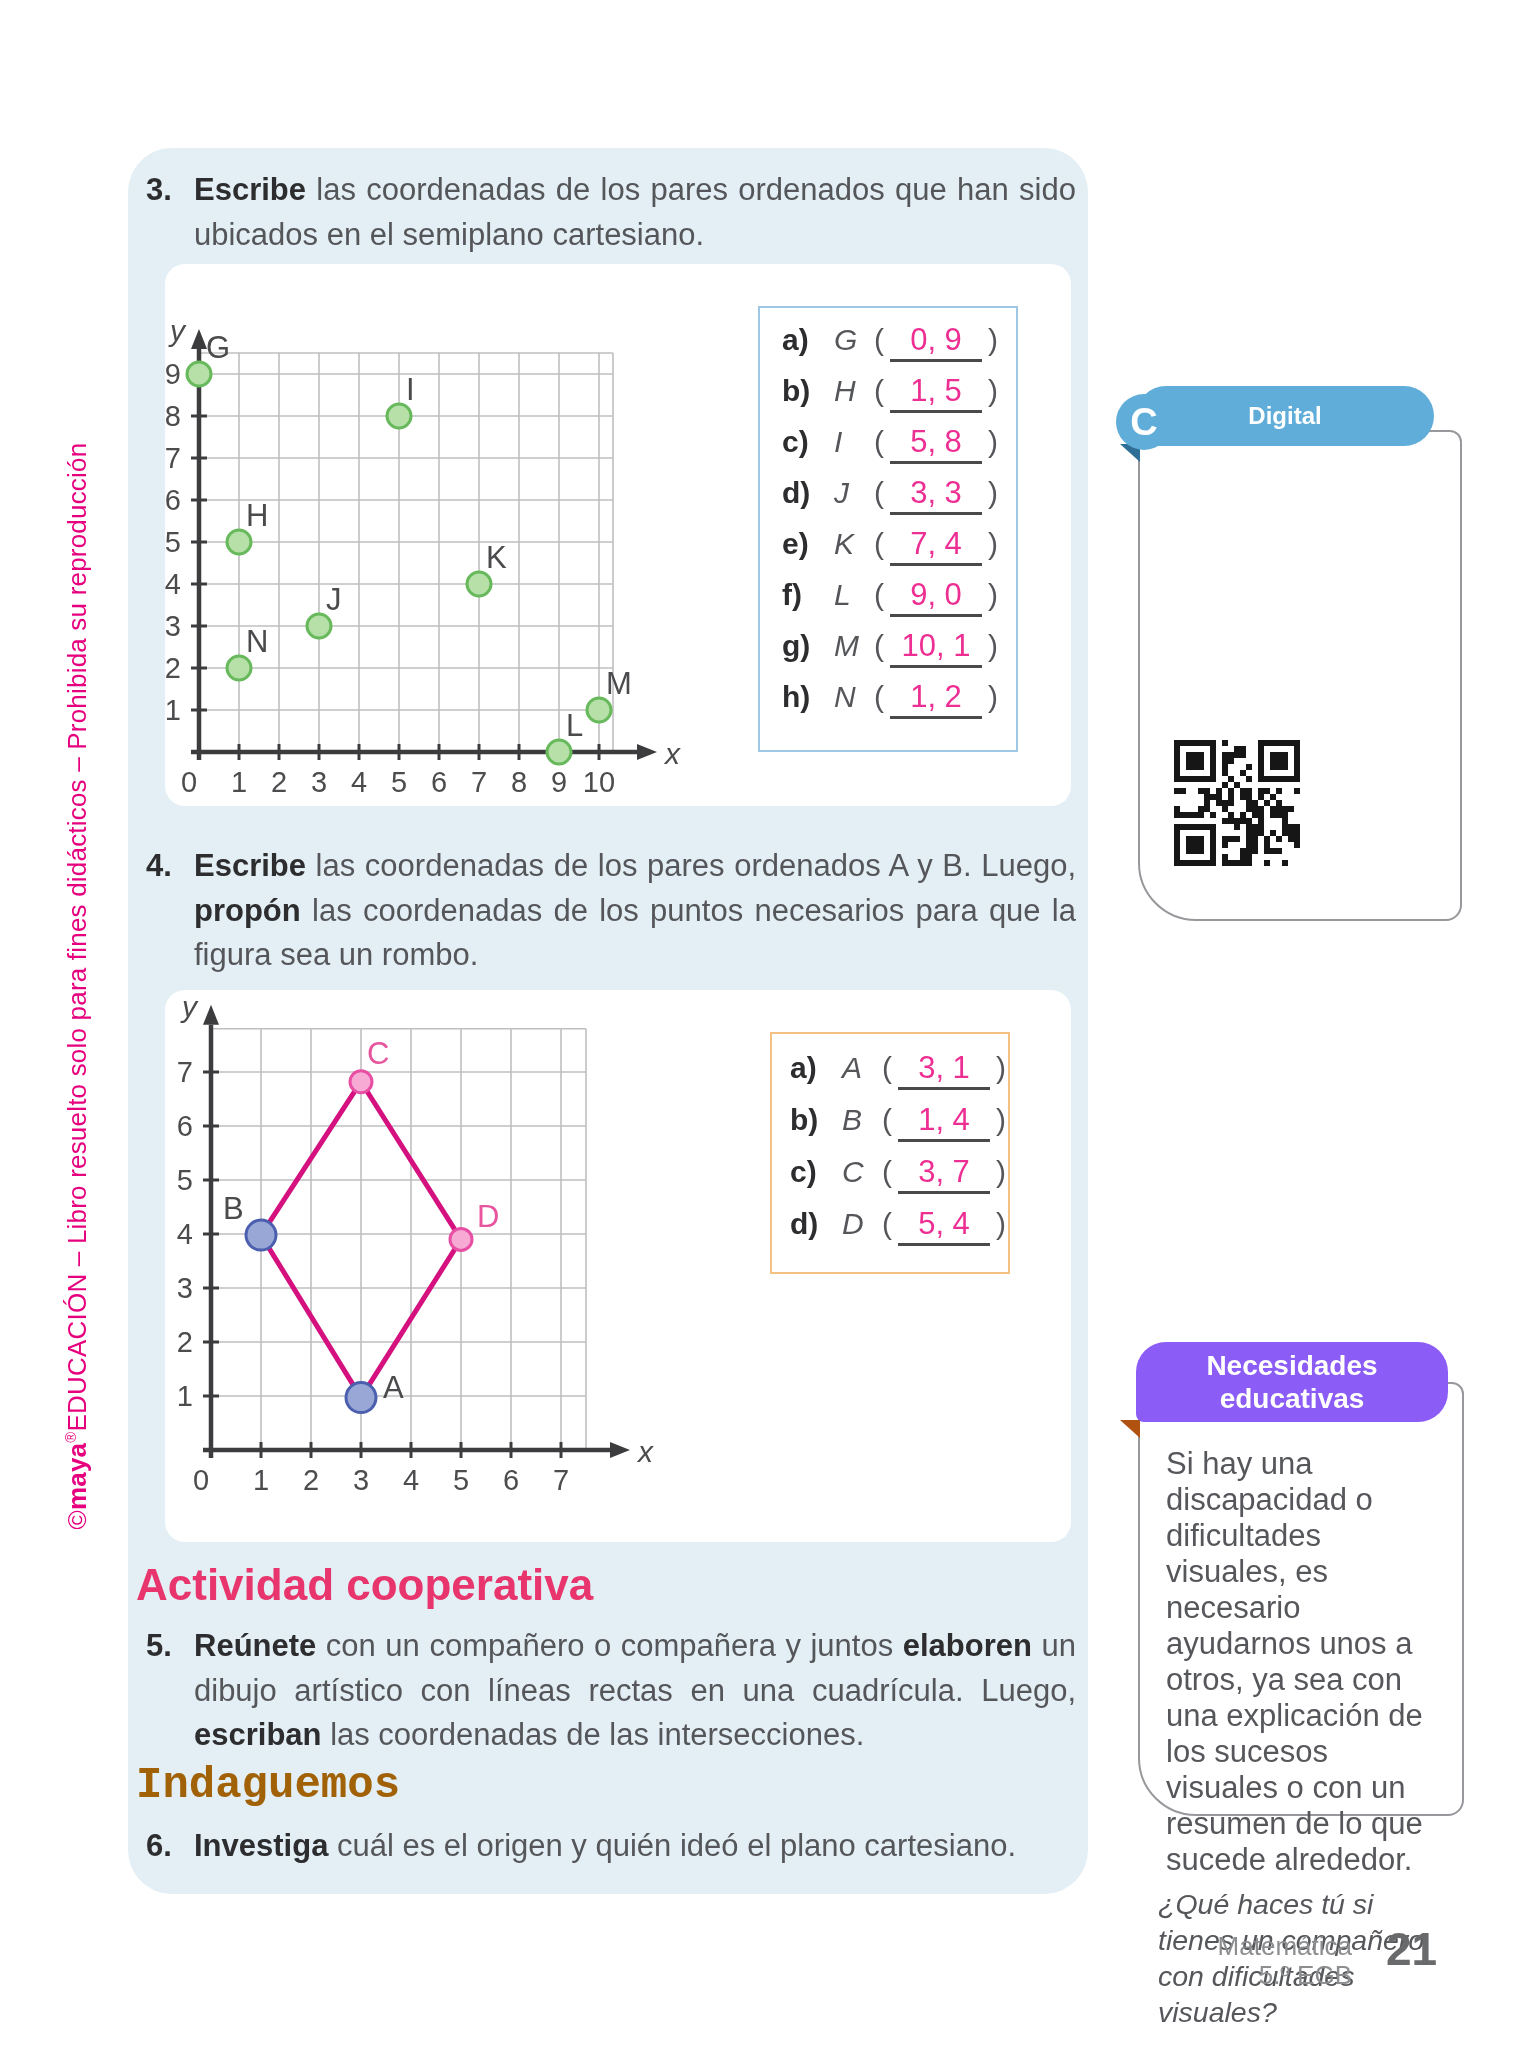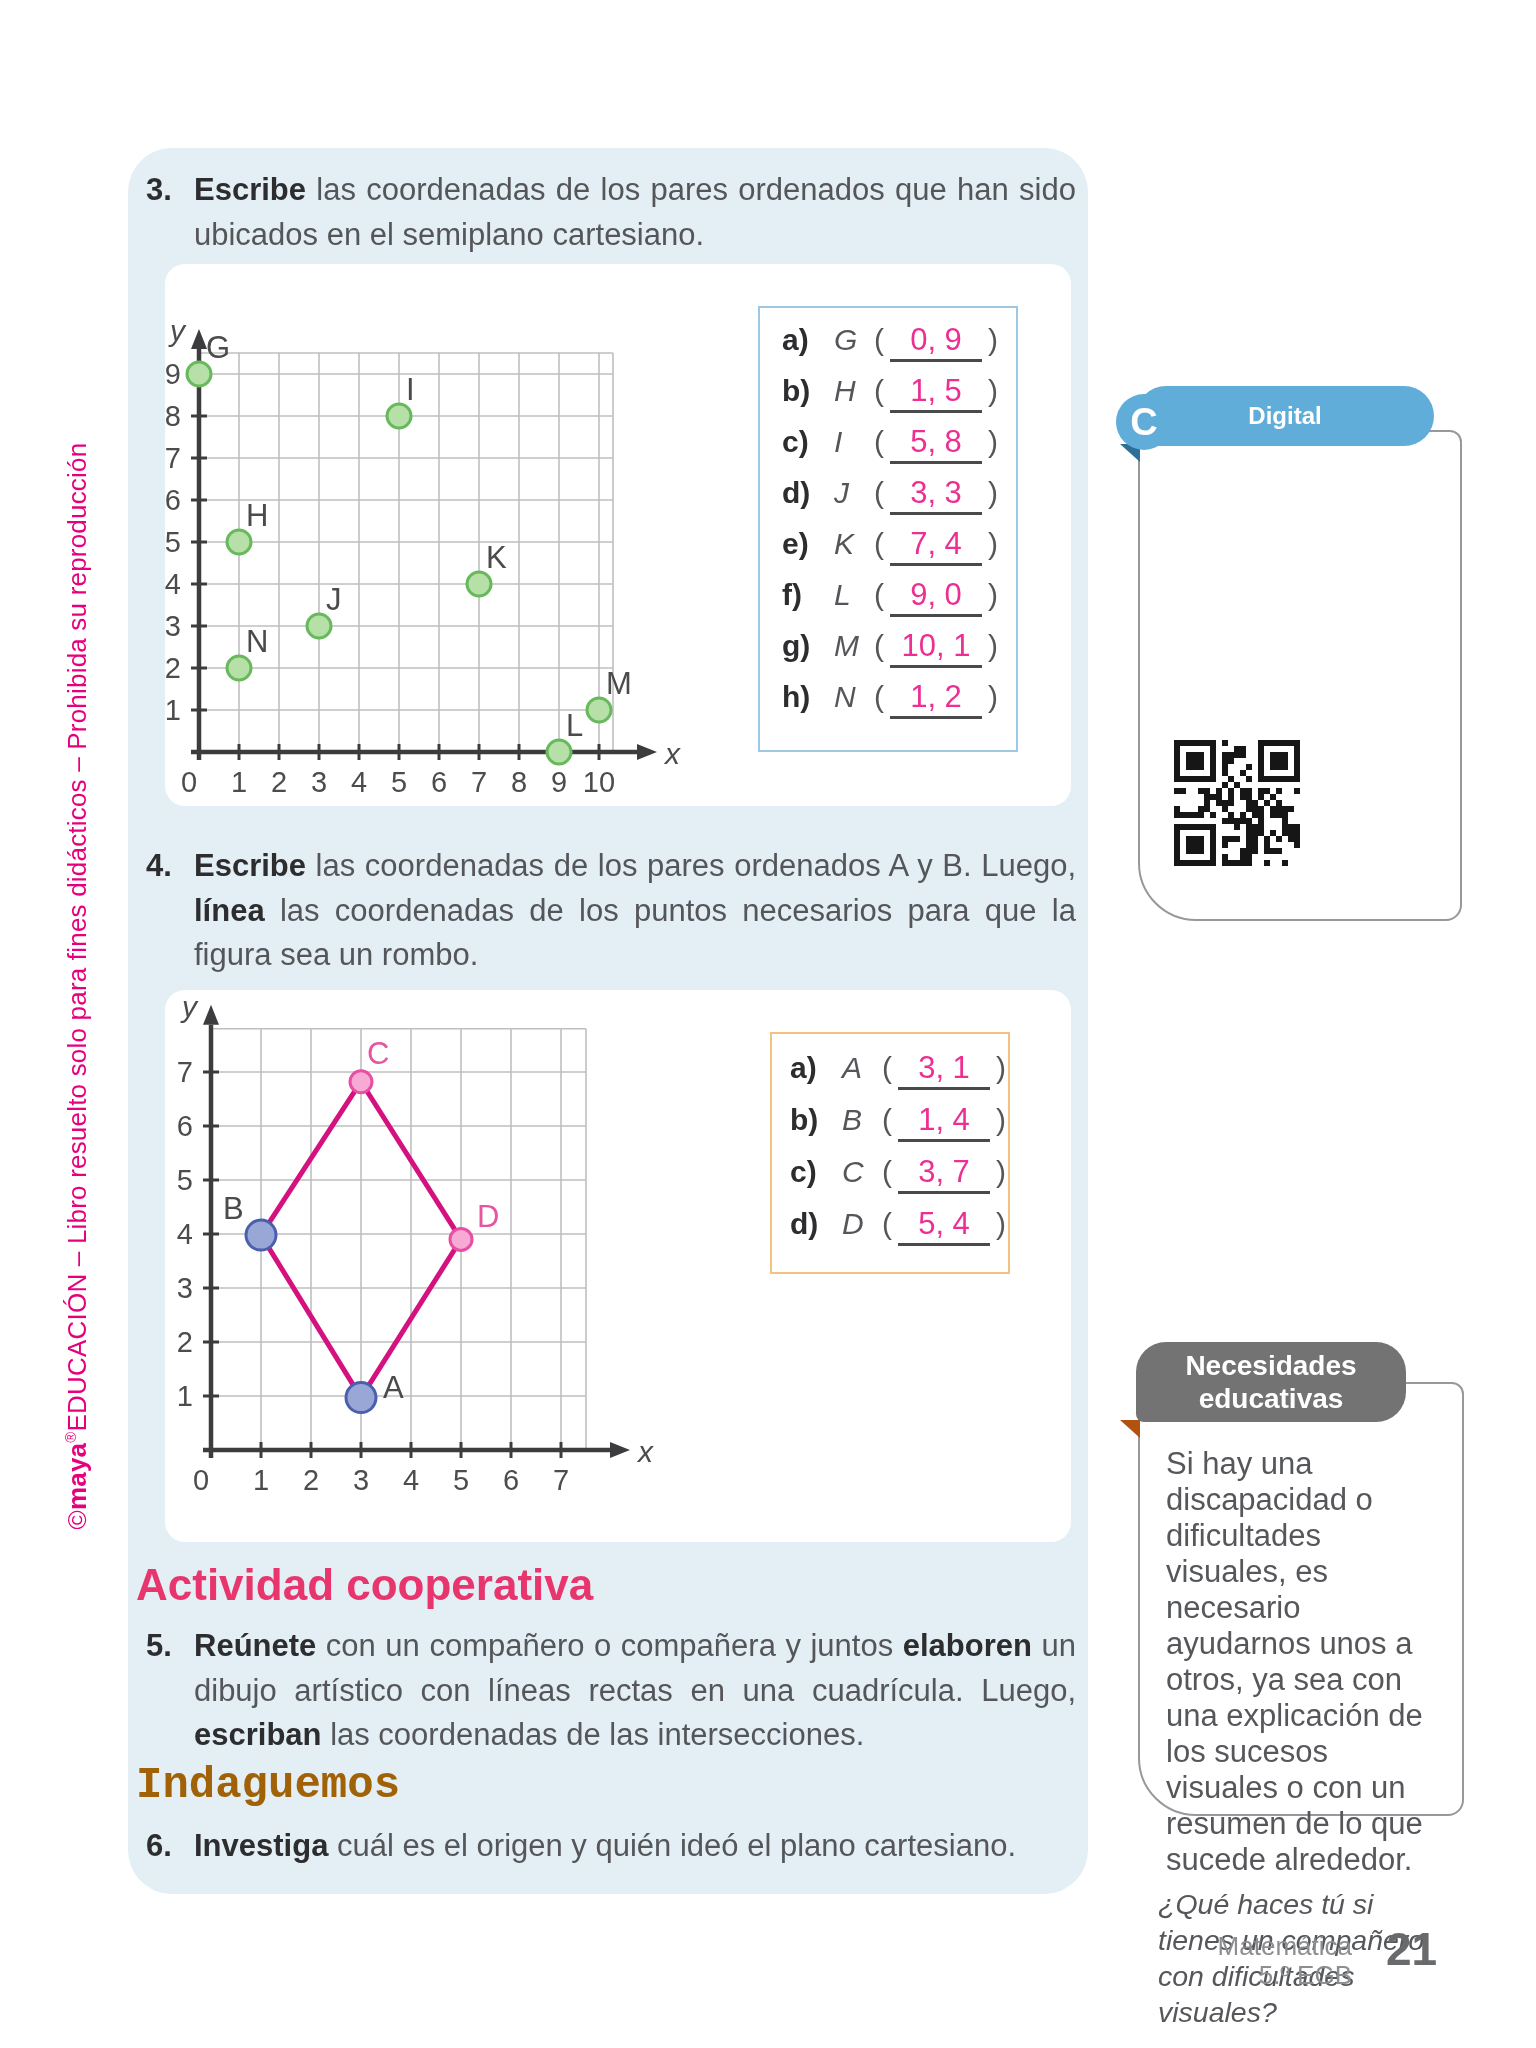--- a/index.html
+++ b/index.html
@@ -49,21 +49,21 @@
   .dig-text{margin:36px 16px 0 26px;font-size:27px;line-height:32px;color:#56575b;}
   .lnk{color:#1f9cd6;font-style:italic;}
   .qr-wrap{position:absolute;left:22px;top:296px;width:150px;height:150px;background:#fff;
            display:flex;align-items:center;justify-content:center;}
   .need-text{margin:62px 18px 0 26px;font-size:31px;line-height:36px;color:#56575b;}
   .need-q{margin:8px 18px 0 18px;font-size:28.5px;line-height:36px;color:#56575b;font-style:italic;}
 
   .tab-head{position:absolute;color:#fff;font-weight:bold;display:flex;align-items:center;
             justify-content:center;border-radius:30px 30px 30px 8px;text-align:center;}
   .dig-head{left:1136px;top:386px;width:298px;height:60px;background:#5fadd8;font-size:24px;}
-  .need-head{left:1136px;top:1342px;width:270px;height:80px;background:#737373;font-size:28px;
+  .need-head{left:1136px;top:1342px;width:312px;height:80px;background:#8b5cf6;font-size:28px;
              line-height:33px;flex-direction:column;}
   .logo{position:absolute;left:1116px;top:394px;width:56px;height:56px;border-radius:50%;
         background:#5fadd8;color:#fff;font-size:38px;font-weight:bold;display:flex;
         align-items:center;justify-content:center;}
   .fold{position:absolute;}
 
   .footer{position:absolute;left:1130px;top:1932px;width:222px;text-align:right;
           font-size:26px;line-height:29px;color:#8d8e90;}
   .pagenum{position:absolute;left:1386px;top:1922px;font-size:46px;font-weight:bold;color:#696a6c;}
 </style>
@@ -223,21 +223,21 @@
             <span class="ap">N</span>
             <span class="paren">(</span>
             <span class="blank">1, 2</span>
             <span class="paren">)</span>
           </div>
       </div>
     </div>
 
     <div class="ex" style="left:18px;top:696px;width:930px;">
       <span class="num">4.</span>
-      <p><b>Escribe</b><span> las coordenadas de los pares ordenados A y B. Luego, </span><b>línea</b><span> las coordenadas de los puntos necesarios para que la figura sea un rombo.</span></p>
+      <p><b>Escribe</b><span> las coordenadas de los pares ordenados A y B. Luego, </span><b>propón</b><span> las coordenadas de los puntos necesarios para que la figura sea un rombo.</span></p>
     </div>
 
     <div class="panel" style="left:37px;top:842px;width:906px;height:552px;">
       <svg id="grid-svg-1" width="906" height="552" viewBox="0 0 906 552">
           <line x1="96" y1="460" x2="96" y2="38.80000000000001" stroke="#bfbfbf" stroke-width="1.6"></line>
           <line x1="146" y1="460" x2="146" y2="38.80000000000001" stroke="#bfbfbf" stroke-width="1.6"></line>
           <line x1="196" y1="460" x2="196" y2="38.80000000000001" stroke="#bfbfbf" stroke-width="1.6"></line>
           <line x1="246" y1="460" x2="246" y2="38.80000000000001" stroke="#bfbfbf" stroke-width="1.6"></line>
           <line x1="296" y1="460" x2="296" y2="38.80000000000001" stroke="#bfbfbf" stroke-width="1.6"></line>
           <line x1="346" y1="460" x2="346" y2="38.80000000000001" stroke="#bfbfbf" stroke-width="1.6"></line>

